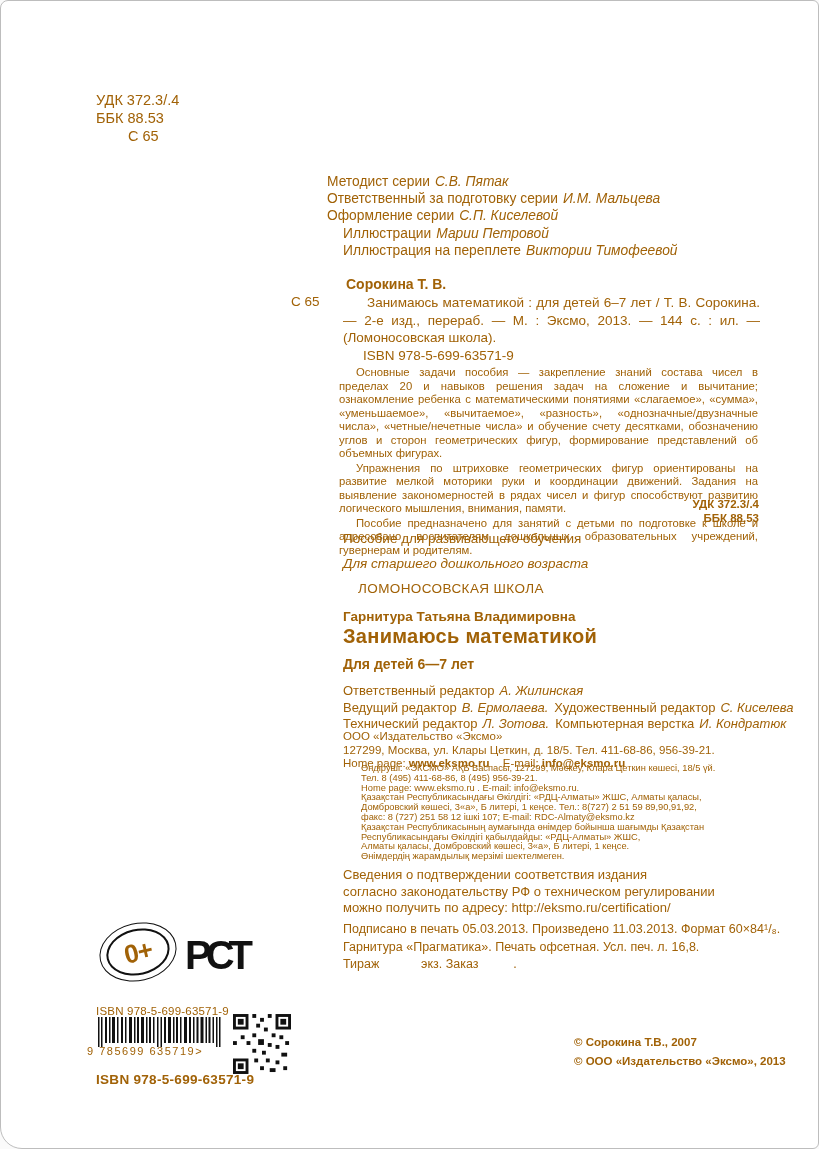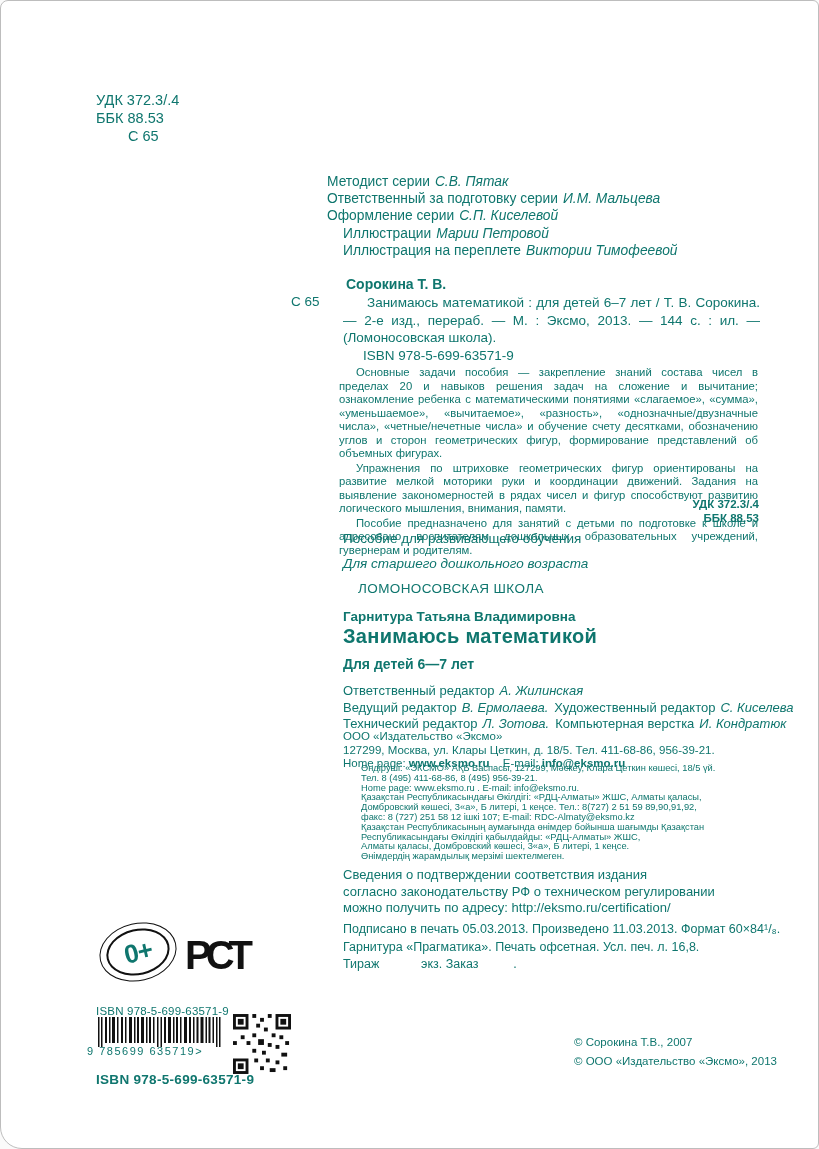--- a/index.html
+++ b/index.html
@@ -4,21 +4,21 @@
 <style>
   html,body{margin:0;padding:0;background:#fafafa;}
   .page{
     position:relative;
     width:819px;height:1149px;
     background:#ffffff;
     border:1px solid #bdbdbd;
     border-radius:8px 6px 6px 22px;
     box-sizing:border-box;
     font-family:"Liberation Sans","DejaVu Sans",sans-serif;
-    color:#0f766e;
+    color:#a16207;
     overflow:hidden;
   }
   .abs{position:absolute;}
   .it{font-style:italic;}
   .b{font-weight:bold;}
   .name-gap{margin-left:5px;}
 
   .udk-block{left:95px;top:90px;font-size:14.5px;line-height:18px;}
   .udk-block .indent{padding-left:32px;}
 
@@ -65,21 +65,21 @@
     font-weight:bold;letter-spacing:-1px;}
 
   .rst-logo{left:183px;top:920px;width:72px;height:60px;}
 
   .isbn-small{left:95px;top:1004px;font-size:11.5px;letter-spacing:0.2px;}
   .barcode{left:97px;top:1016px;}
   .barcode-number{left:86px;top:1044px;font-size:11px;letter-spacing:1.5px;}
   .qr{left:232px;top:1012px;}
   .isbn-bold{left:95px;top:1071px;font-size:13.5px;font-weight:bold;letter-spacing:0.3px;}
 
-  .copyright{left:573px;top:1032px;font-size:11.5px;font-weight:normal;line-height:19px;
+  .copyright{left:573px;top:1032px;font-size:11.5px;font-weight:bold;line-height:19px;
     white-space:pre-line;}
 </style>
 </head>
 <body>
 
 <div class="page">
 
   <div class="abs udk-block">
     <div>УДК 372.3/.4</div>
     <div>ББК 88.53</div>

